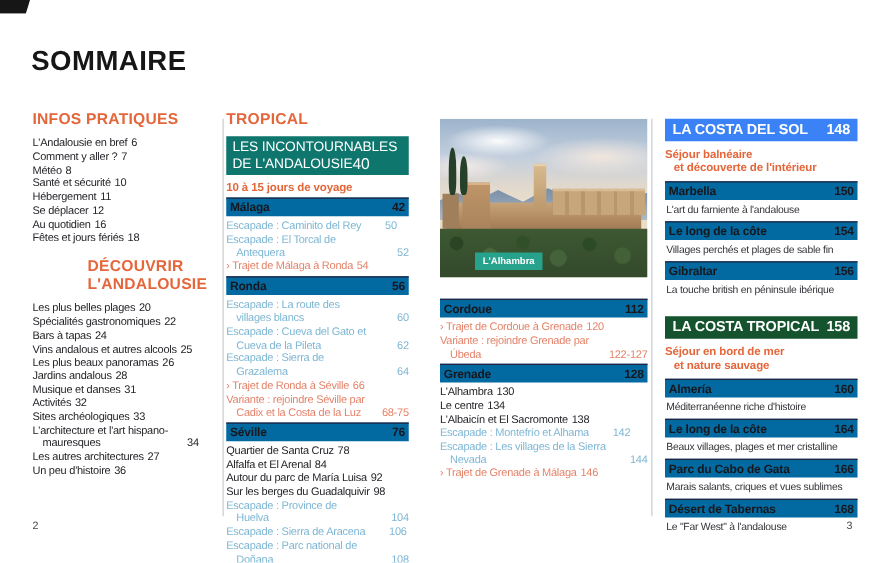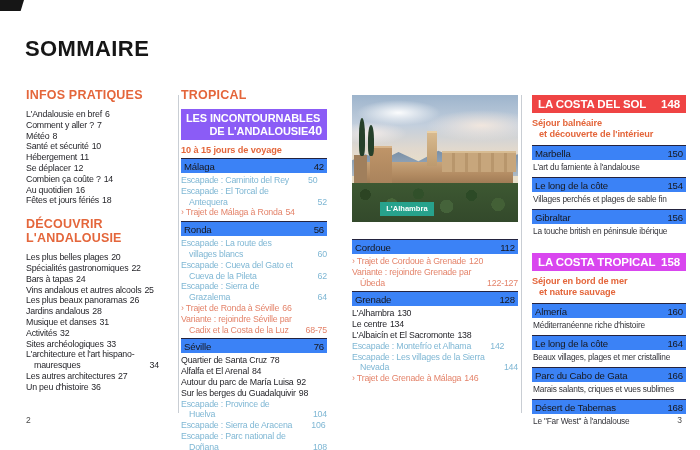--- a/index.html
+++ b/index.html
@@ -20,39 +20,39 @@
   .vdiv.d2{left:521px}
 
   .col{position:absolute;}
   .col1{left:26px;top:88px;width:133px}
   .col2{left:181px;top:88px;width:146px}
   .col3{left:352px;top:95px;width:166px}
   .col4{left:532px;top:95px;width:154px}
 
   .ohead{color:#e4663b;font-size:12.5px;font-weight:800;letter-spacing:.2px;
     margin:0 0 7px 0;line-height:14px;}
-  .ohead.two{margin-top:11px;}
+  .ohead.two{margin-top:11px;margin-left:44px;}
 
   .itm{display:flex;align-items:flex-end;
     font-size:8.8px;line-height:10.8px;letter-spacing:-0.2px;color:#26262b;}
   .itm .lbl{padding-left:8px;text-indent:-8px;}
   .itm .pg{margin-left:3px;white-space:nowrap;}
   .itm.t-escapade{color:#7fb7d4;gap:16px;}
   .itm.t-trajet{color:#e4846b;}
 
-  .banner{background:#8b5cf6;color:#fff;font-weight:700;font-size:11px;
+  .banner{background:#0f766e;color:#fff;font-weight:400;font-size:11px;
     line-height:12.5px;padding:3px 5px 3px 5px;letter-spacing:-0.1px;}
-  .banner .brow{display:flex;justify-content:flex-end;align-items:flex-end;}
+  .banner .brow{display:flex;justify-content:flex-start;align-items:flex-end;}
   .banner .bpg{font-size:12.5px;}
   .subtitle{color:#e4663b;font-weight:700;font-size:9.2px;margin:5px 0 2px 0;letter-spacing:-0.1px;}
 
   .sec{margin-top:3px;}
   .sechead{display:flex;justify-content:space-between;align-items:flex-end;
-    background:#3b82f6;border-top:1.4px solid #23233f;
-    padding:1.5px 3px;font-weight:400;font-size:9.6px;letter-spacing:-0.15px;
+    background:#0369a1;border-top:1.4px solid #23233f;
+    padding:1.5px 3px;font-weight:700;font-size:9.6px;letter-spacing:-0.15px;
     margin:3px 0 2px 0;color:#17171c;}
 
   .photo{position:relative;width:166px;height:127px;overflow:hidden;}
   .ph-sky{position:absolute;inset:0;
     background:
       radial-gradient(ellipse 60px 18px at 28% 14%, rgba(255,255,255,.95), rgba(255,255,255,0) 70%),
       radial-gradient(ellipse 80px 22px at 78% 24%, rgba(246,233,222,.9), rgba(246,233,222,0) 70%),
       radial-gradient(ellipse 50px 16px at 12% 30%, rgba(250,240,235,.8), rgba(250,240,235,0) 70%),
       linear-gradient(180deg,#9db4cc 0%,#c3cfdd 24%,#e0d8ce 42%,#e9dfc9 55%,#e9dfc9 100%);}
   .ph-mtn{position:absolute;left:0;right:0;top:36%;height:28%;
@@ -78,22 +78,22 @@
       radial-gradient(circle 11px at 88% 55%, #436036 60%, rgba(0,0,0,0) 62%),
       linear-gradient(180deg,#3d5832 0%,#33492b 100%);}
   .ph-cypress{position:absolute;left:4%;top:18%;width:4%;height:30%;
     background:#26402a;border-radius:50% 50% 30% 30%;}
   .ph-cypress.c2{left:9.5%;top:24%;height:24%;}
   .ph-caption{position:absolute;left:17%;bottom:5%;background:#27a28c;color:#fff;
     font-size:7.6px;font-weight:700;padding:2.5px 6px;letter-spacing:0;}
 
   .cbanner{display:flex;justify-content:space-between;align-items:center;
     color:#fff;font-weight:800;font-size:11.5px;padding:3px 6px;letter-spacing:-0.1px;}
-  .cbanner.blue{background:#ef4444;}
-  .cbanner.purple{background:#d946ef;margin-top:17px;}
+  .cbanner.blue{background:#3b82f6;}
+  .cbanner.purple{background:#14532d;margin-top:17px;}
   .csub{color:#e4663b;font-weight:700;font-size:9.2px;line-height:11px;
     margin:5px 0 5px 0;letter-spacing:-0.1px;}
   .csub .l2{padding-left:7px;}
   .entry{margin-bottom:3px;}
   .edesc{font-size:8.3px;letter-spacing:-0.2px;white-space:nowrap;color:#34343a;
     margin:1.5px 0 5px 1px;}
   .indexrow{display:flex;justify-content:space-between;align-items:flex-end;
     margin-top:10px;font-size:16.5px;font-weight:800;letter-spacing:.3px;color:#161616;}
 </style>
 </head>
@@ -132,24 +132,20 @@
     <div class="itm t-main">
       <span class="lbl">Hébergement</span>
       <span class="pg">11</span>
     </div>
 
     <div class="itm t-main">
       <span class="lbl">Se déplacer</span>
       <span class="pg">12</span>
     </div>
 
-    <div class="itm t-main">
-      <span class="lbl">Combien ça coûte ?</span>
-      <span class="pg">14</span>
-    </div>
 
     <div class="itm t-main">
       <span class="lbl">Au quotidien</span>
       <span class="pg">16</span>
     </div>
 
     <div class="itm t-main">
       <span class="lbl">Fêtes et jours fériés</span>
       <span class="pg">18</span>
     </div>

